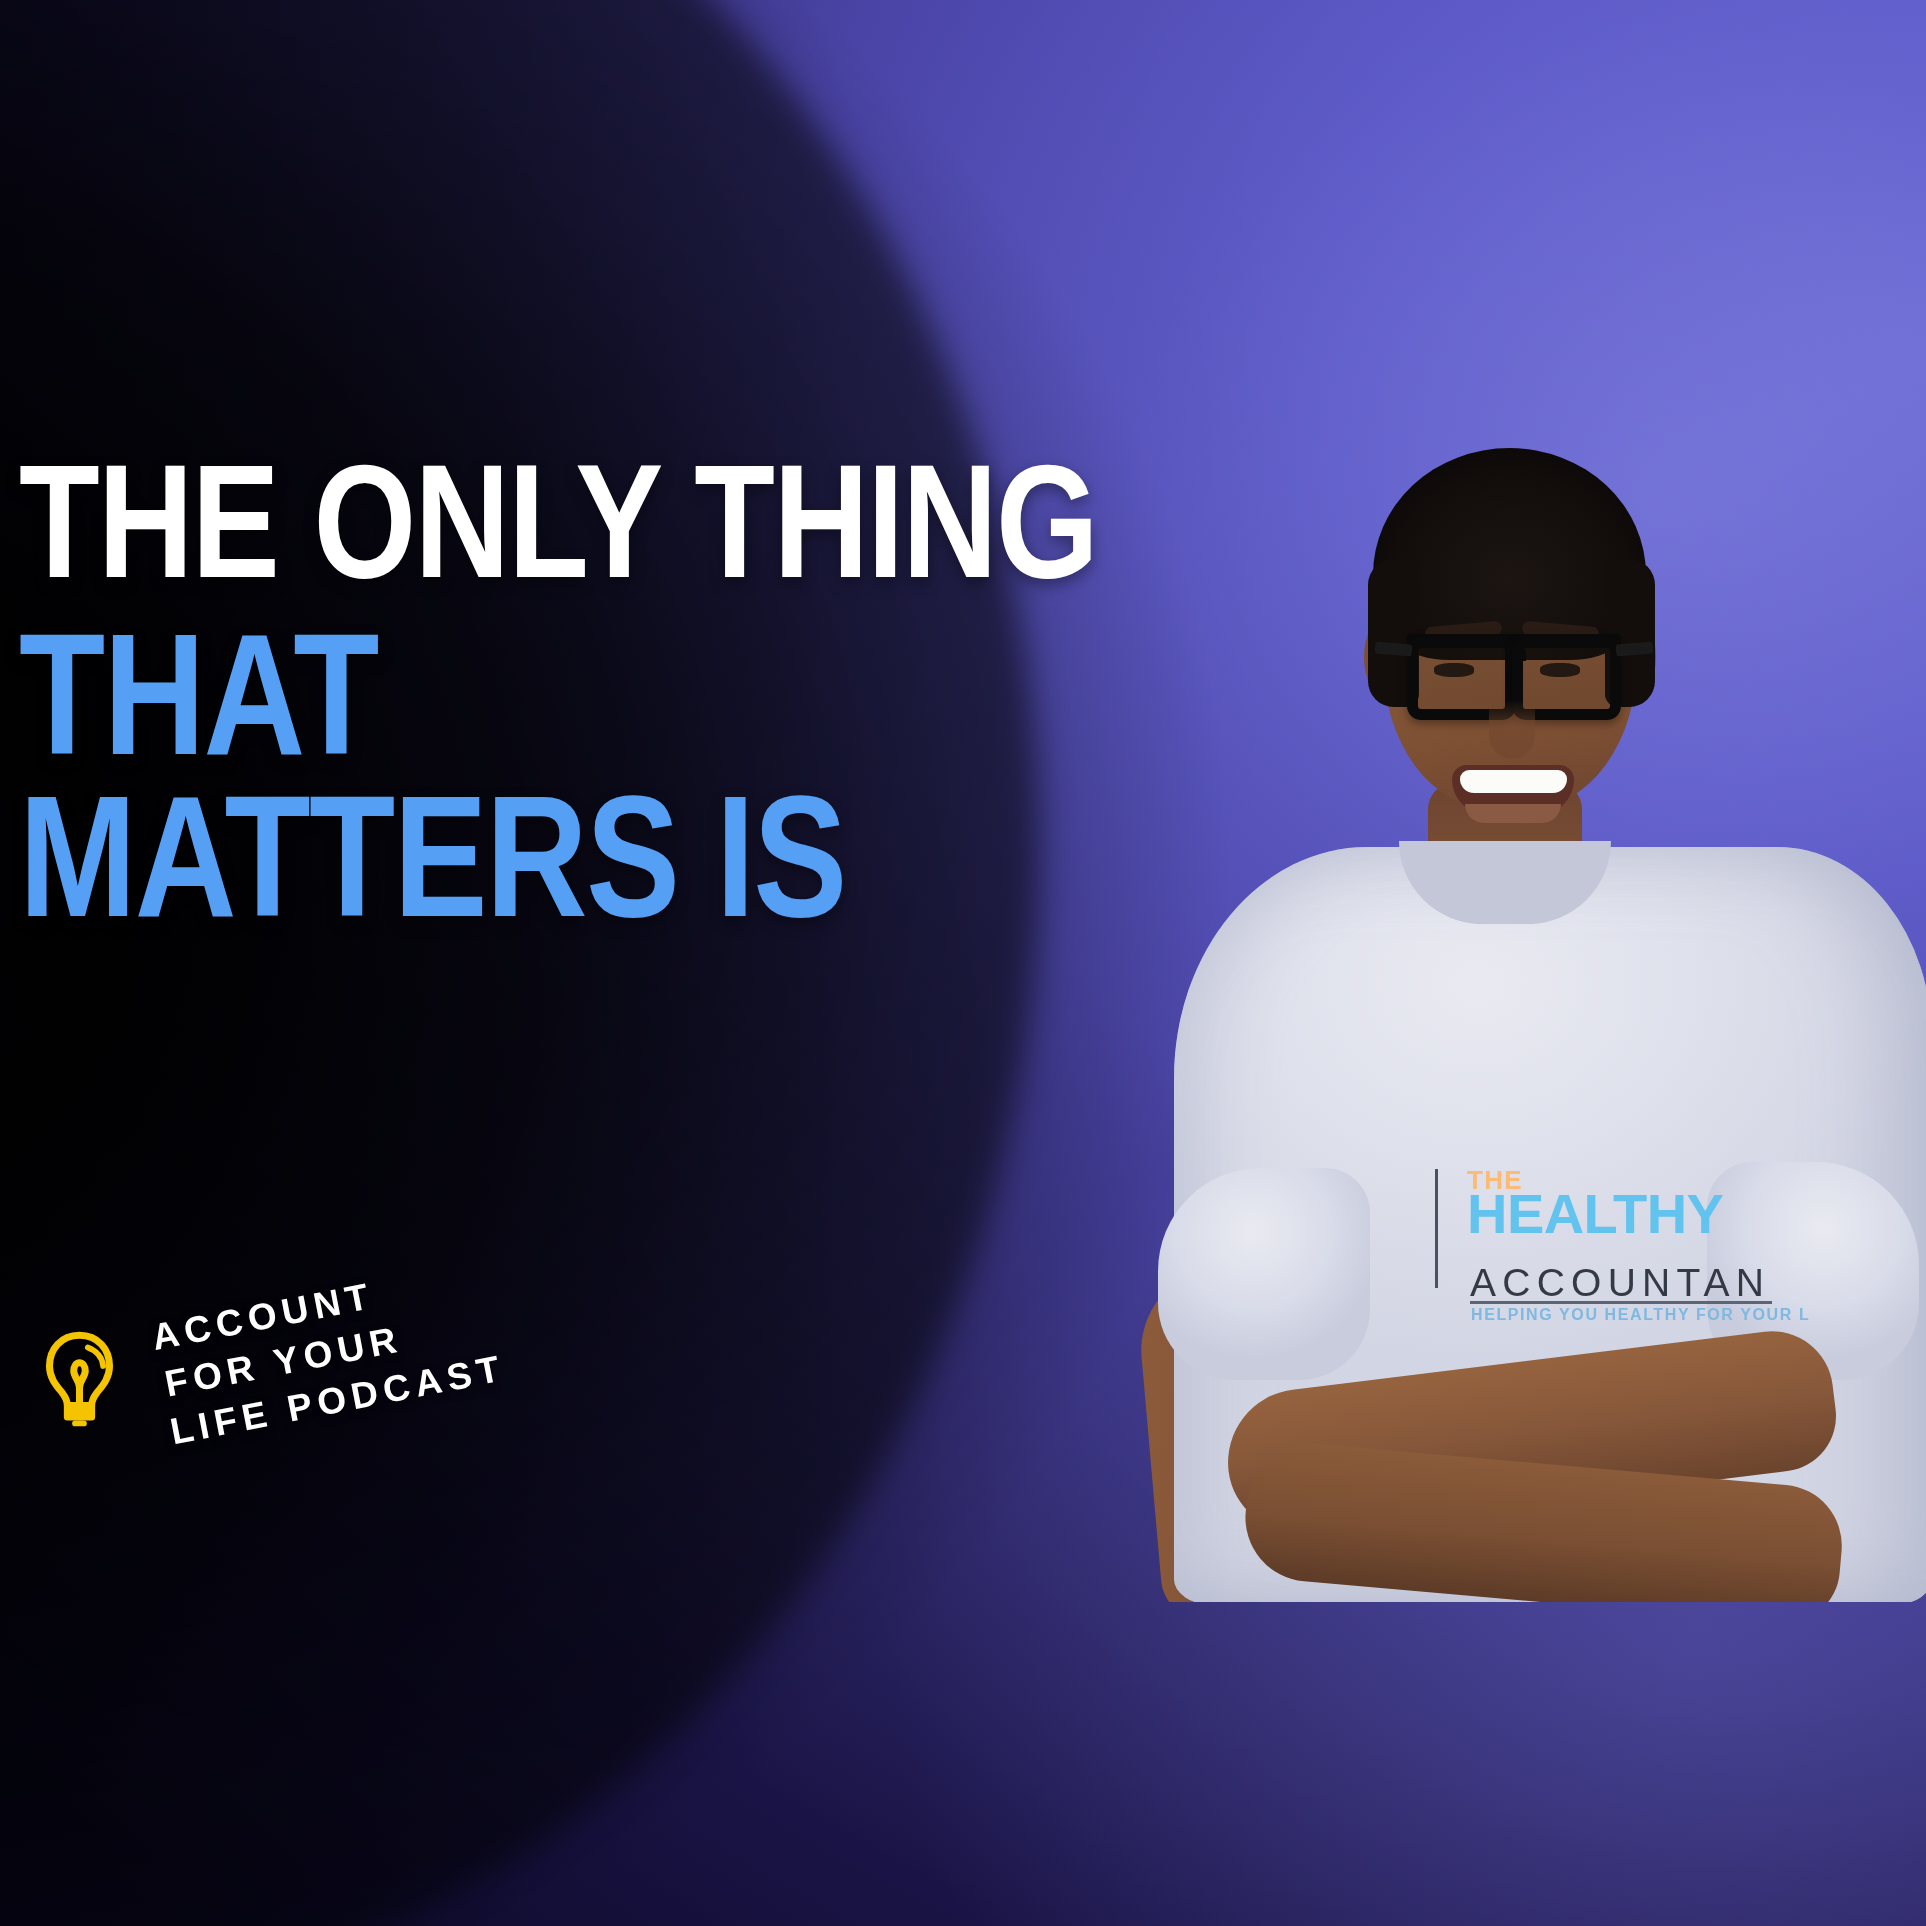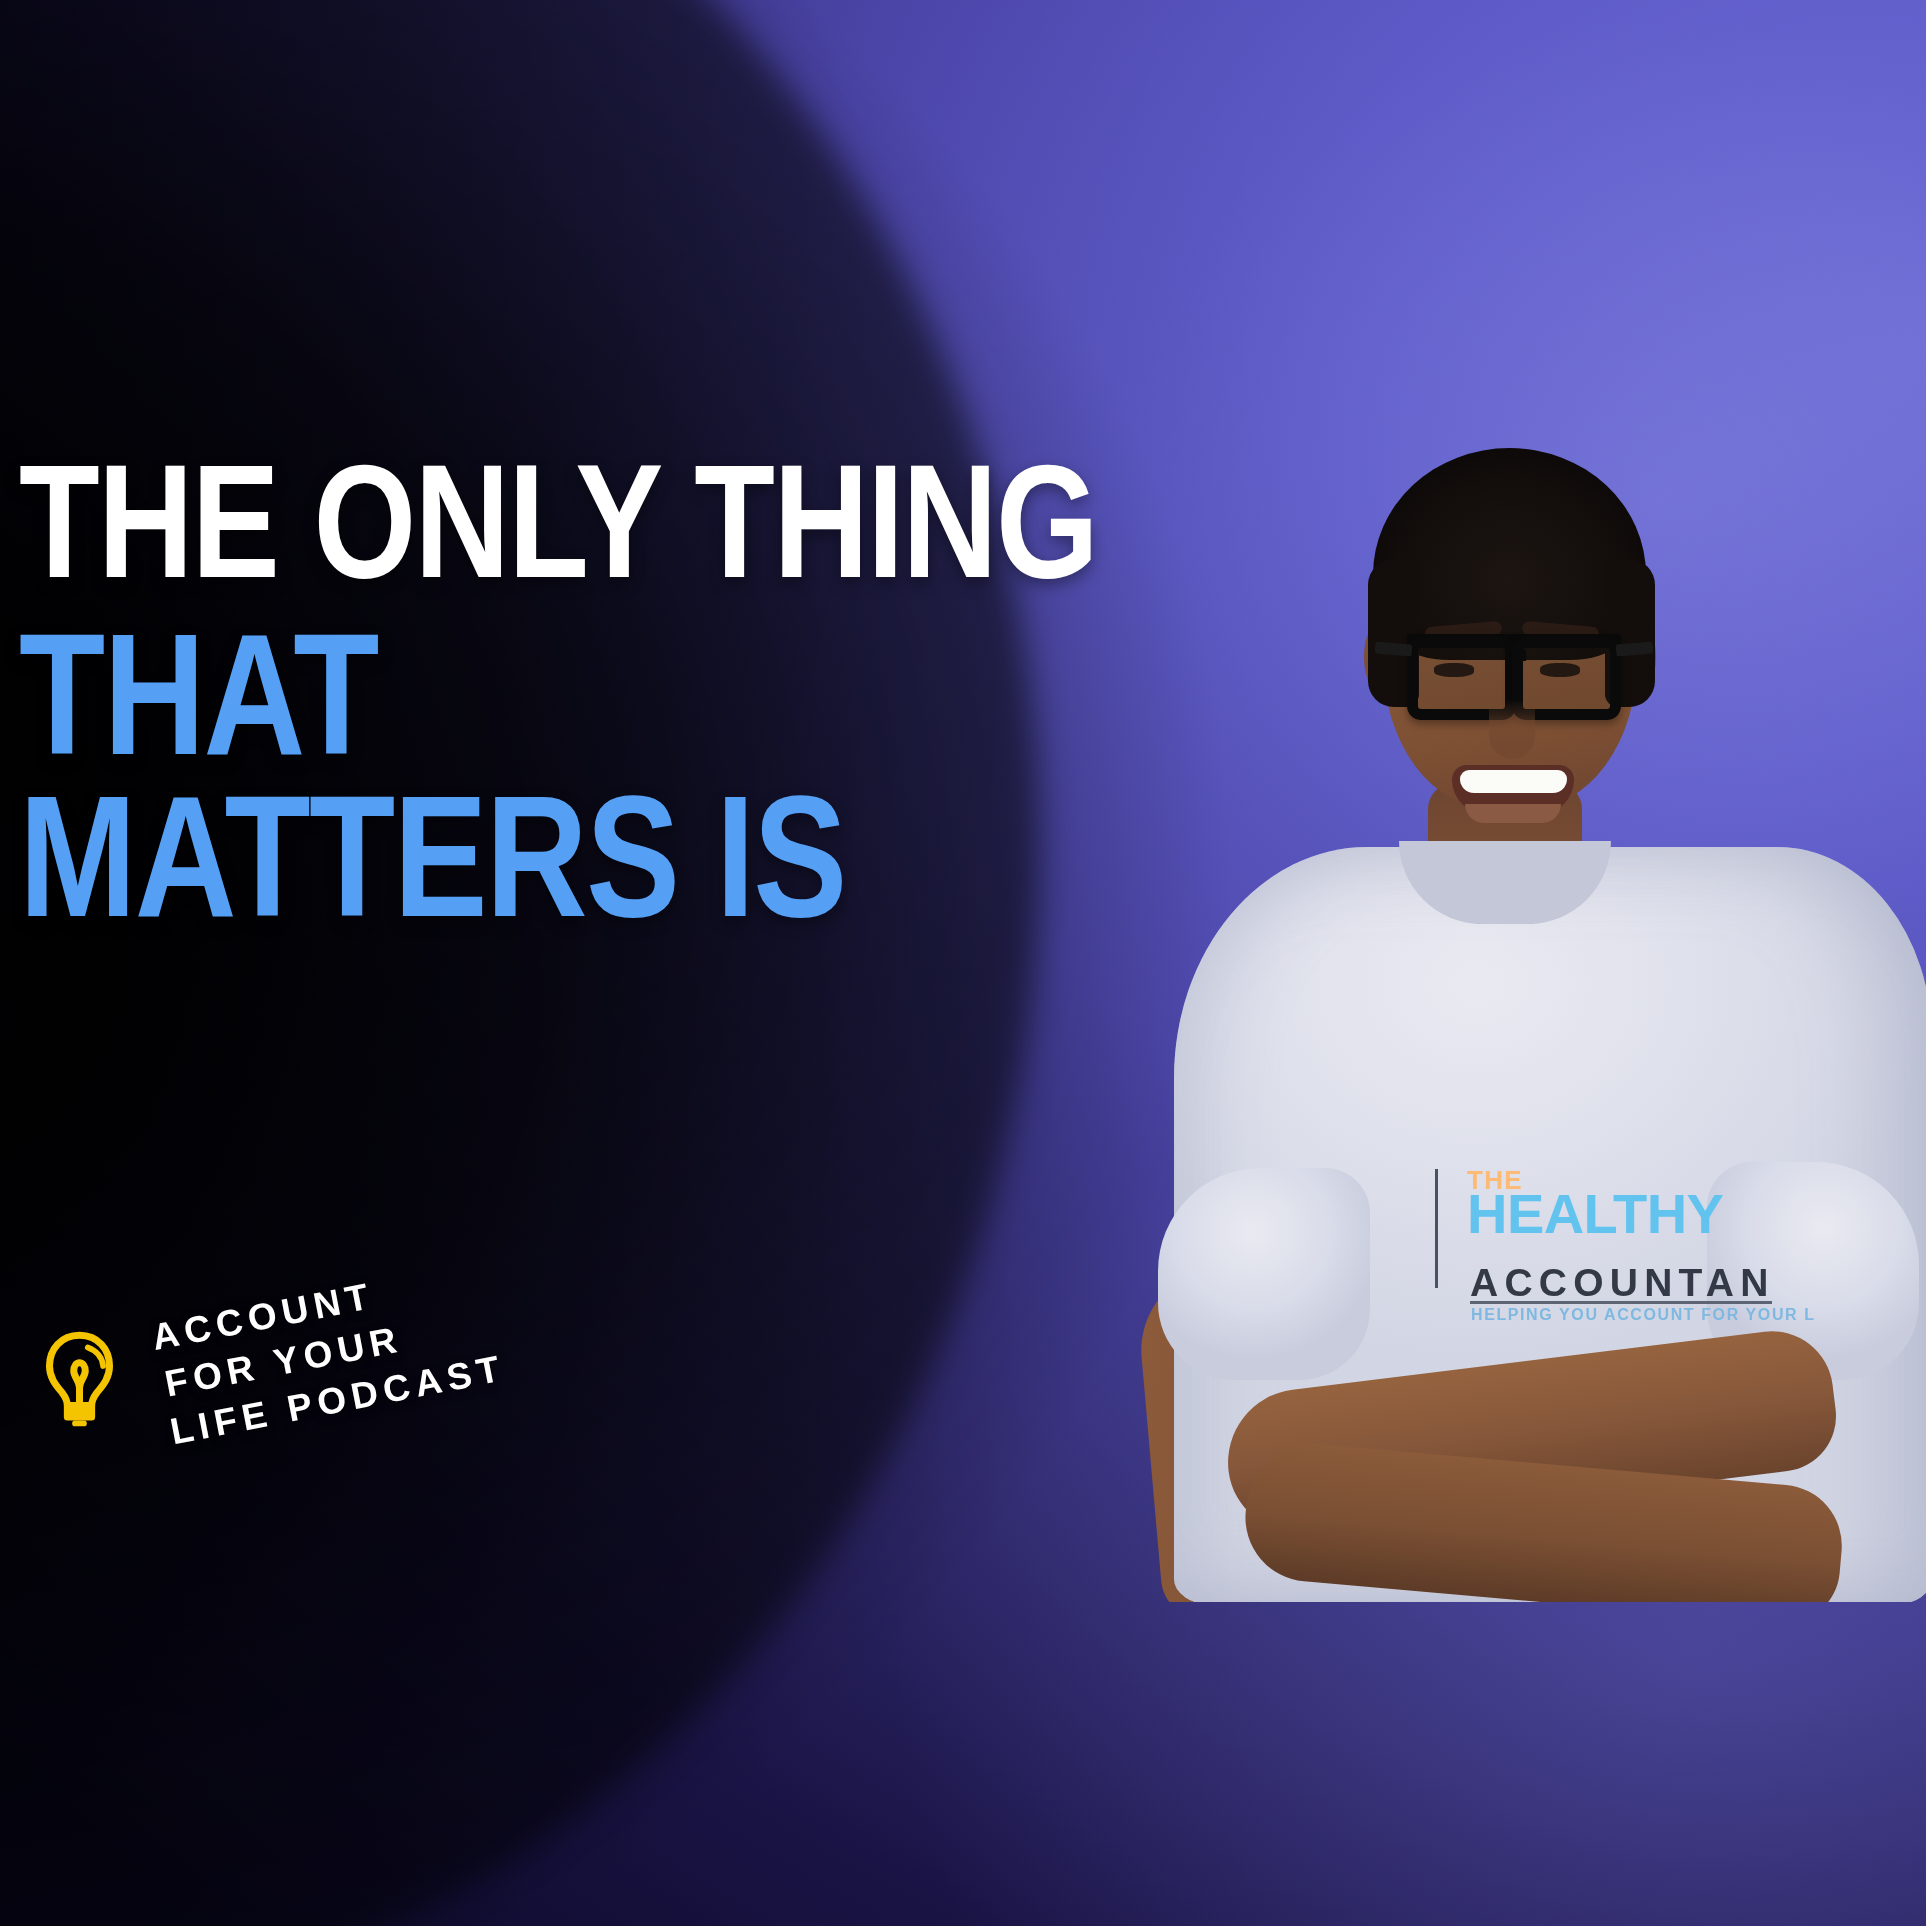--- a/index.html
+++ b/index.html
@@ -220,21 +220,21 @@
     position:absolute; left:190px; top:0px;
     font-size:26px; font-weight:700; color:#fdba74; letter-spacing:0.05em;
   }
   .logo-healthy {
     position:absolute; left:190px; top:20.5px;
     font-size:56px; font-weight:800; color:#62c3ef; letter-spacing:-0.01em;
     line-height:1;
   }
   .logo-acc {
     position:absolute; left:193px; top:96px;
-    font-size:39px; font-weight:700; color:#333a46; letter-spacing:0.16em;
+    font-size:39px; font-weight:400; color:#333a46; letter-spacing:0.16em;
   }
   .logo-rule { position:absolute; left:193px; top:136px; width:302px; height:2.6px; background:#5d6474; }
   .logo-tag {
     position:absolute; left:194px; top:141px;
     font-size:16px; font-weight:700; color:#7fb8e0; letter-spacing:0.10em;
     white-space:nowrap;
   }
 </style>
 </head>
 <body>
@@ -259,21 +259,21 @@
     <div class="p-layer tee"></div>
     <div class="p-layer sleeve-l"></div>
     <div class="p-layer sleeve-r"></div>
 
     <div class="p-layer tee-logo">
       <div class="logo-div"></div>
       <div class="logo-the">THE</div>
       <div class="logo-healthy">HEALTHY</div>
       <div class="logo-acc">ACCOUNTAN</div>
       <div class="logo-rule"></div>
-      <div class="logo-tag">HELPING YOU ACCOUNT FOR YOUR L</div>
+      <div class="logo-tag">HELPING YOU HEALTHY FOR YOUR L</div>
     </div>
 
     <div class="p-layer forearm-top"></div>
     <div class="p-layer forearm-bot"></div>
 
     <div class="p-layer neck"></div>
     <div class="p-layer tee-collar"></div>
     <div class="p-layer ear-l"></div>
     <div class="p-layer ear-r"></div>
     <div class="p-layer head"></div>

